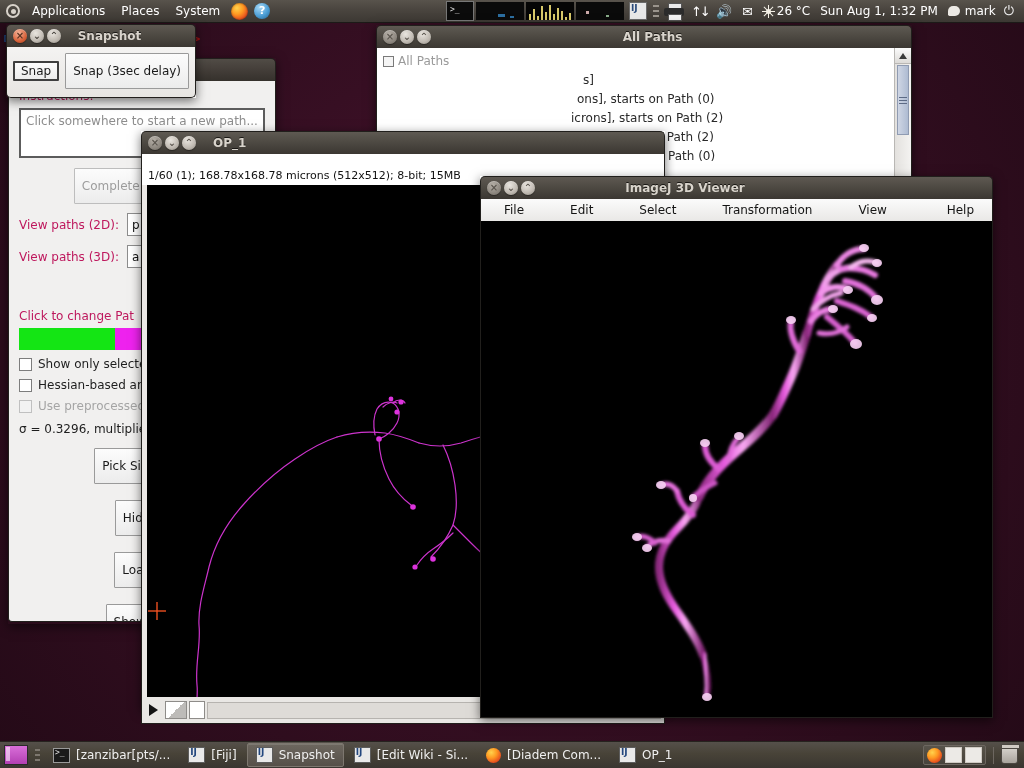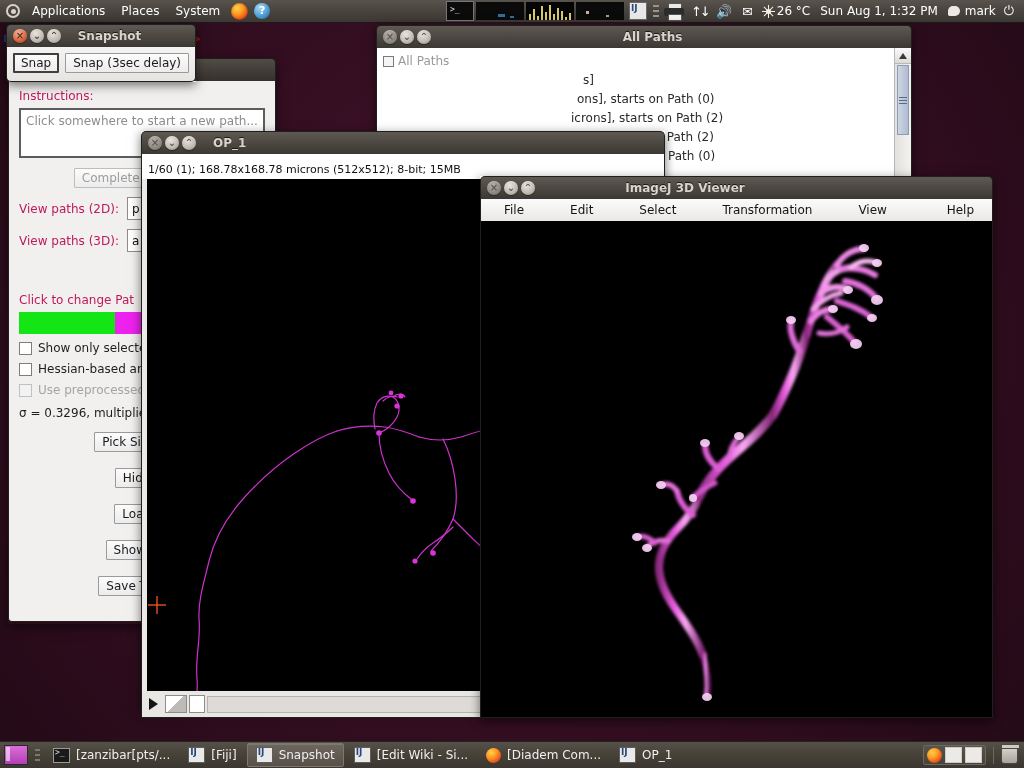--- a/index.html
+++ b/index.html
@@ -89,21 +89,21 @@
   .wb-grey .wb.close{background:radial-gradient(circle at 40% 30%,#b6b0a8,#8e8880 60%,#6e6962);}
   .wb-grey .wb span{color:#5c5750;}
   .wtitle{flex:1;text-align:center;padding-right:40px;overflow:hidden;white-space:nowrap;}
   .wbody{border:1px solid #211f1c;border-top:none;background:#f0efee;align-items:center;}
 
   
   #snapshot-win{left:6px;top:24px;width:190px;z-index:60;}
   #snapshot-body{padding:6px 6px 8px 6px;display:flex;gap:6px;
     background:linear-gradient(to bottom,#f4f3f2,#e7e5e2);border-radius:0 0 5px 5px;}
   .jbtn{background:linear-gradient(to bottom,#fcfcfc,#ececec);border:1px solid #9a9a9a;
-    font-size:12px;color:#1a1a1a;padding:2px 7px;font-family:"DejaVu Sans",sans-serif;
+    font-size:12px;color:#1a1a1a;padding:10px 7px;font-family:"DejaVu Sans",sans-serif;
     border-radius:1px;cursor:pointer;white-space:nowrap;}
   .jbtn.focus{border:2px solid #3f3f3f;padding:1px 6px;}
   .jbtn.disabled{color:#9d9d9d;border-color:#bdbdbd;}
 
   
   #snt-win{left:8px;top:58px;width:268px;height:566px;z-index:30;}
   #snt-title{}
   #snt-body{height:540px;background:#f1f0ef;padding:0;position:relative;overflow:hidden;
     border-radius:0 0 4px 4px;}
   .snt-pad{padding:8px 10px 0 10px;}
@@ -157,21 +157,21 @@
     border-right:4px solid transparent;border-bottom:6px solid #3a3a3a;}
   .ap-thumb{margin:1px 2px;height:68px;
     background:linear-gradient(to right,#cfd6e4,#aebbd2);border:1px solid #8f9bb2;
     display:flex;align-items:center;justify-content:center;}
   .ap-thumb i{display:block;width:8px;height:1px;background:#5c6a85;
     box-shadow:0 3px 0 #5c6a85,0 -3px 0 #5c6a85;}
 
   
   #op1-win{left:141px;top:131px;width:524px;height:578px;z-index:50;}
   #op1-body{background:#ece9e6;border:1px solid #211f1c;border-top:none;padding:0;}
-  #op1-info{height:16px;background:#ffffff;font-size:11px;color:#111;padding:9px 4px 0 6px;
+  #op1-info{height:16px;background:#ffffff;font-size:11px;color:#111;padding:15px 4px 0 6px;
     font-family:"DejaVu Sans",sans-serif;white-space:nowrap;overflow:hidden;}
   #op1-canvas{width:512px;height:512px;background:#000;position:relative;margin:0 auto;
     overflow:hidden;}
   #op1-bottom{height:22px;background:#e9e7e4;display:flex;align-items:center;padding:2px 3px;
     gap:2px;}
   .playbtn{width:0;height:0;border-top:6px solid transparent;border-bottom:6px solid transparent;
     border-left:9px solid #141414;margin:0 5px 0 4px;}
   .framebox{width:20px;height:16px;border:1px solid #8e8c89;
     background:linear-gradient(135deg,#ffffff 0 50%,#bdbbb8 50% 100%);}
   .framebox2{width:14px;height:16px;border:1px solid #8e8c89;background:#fff;}

